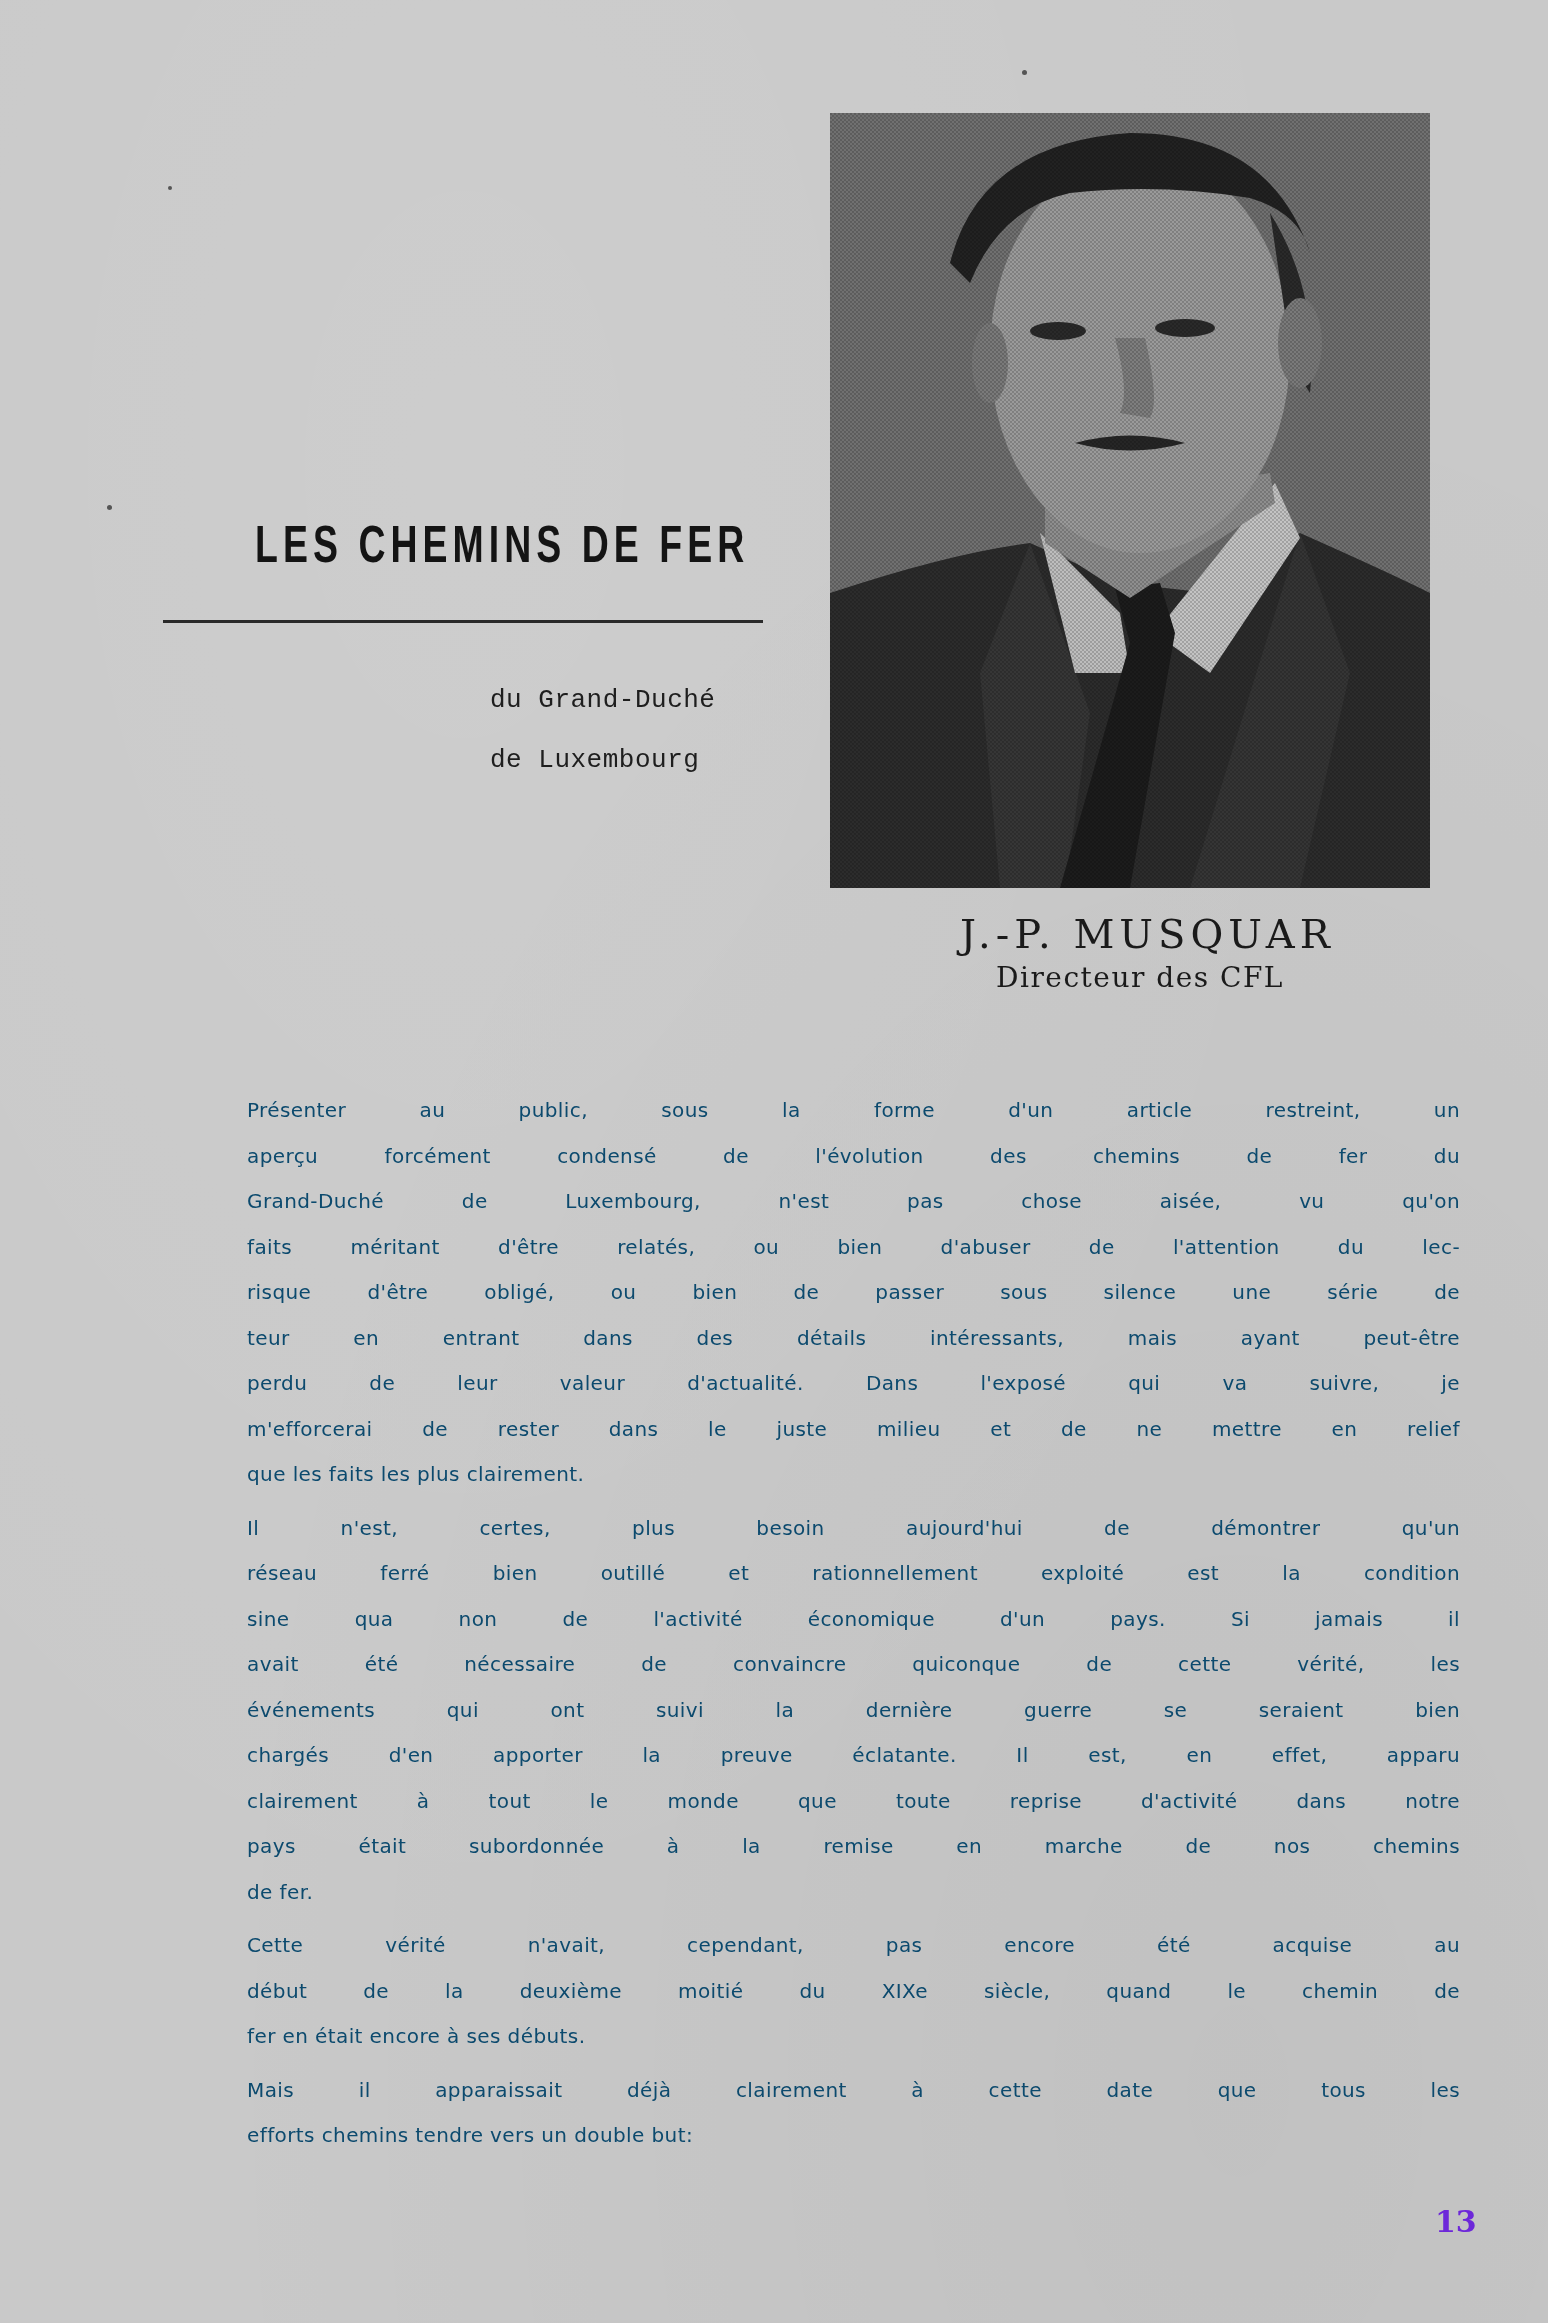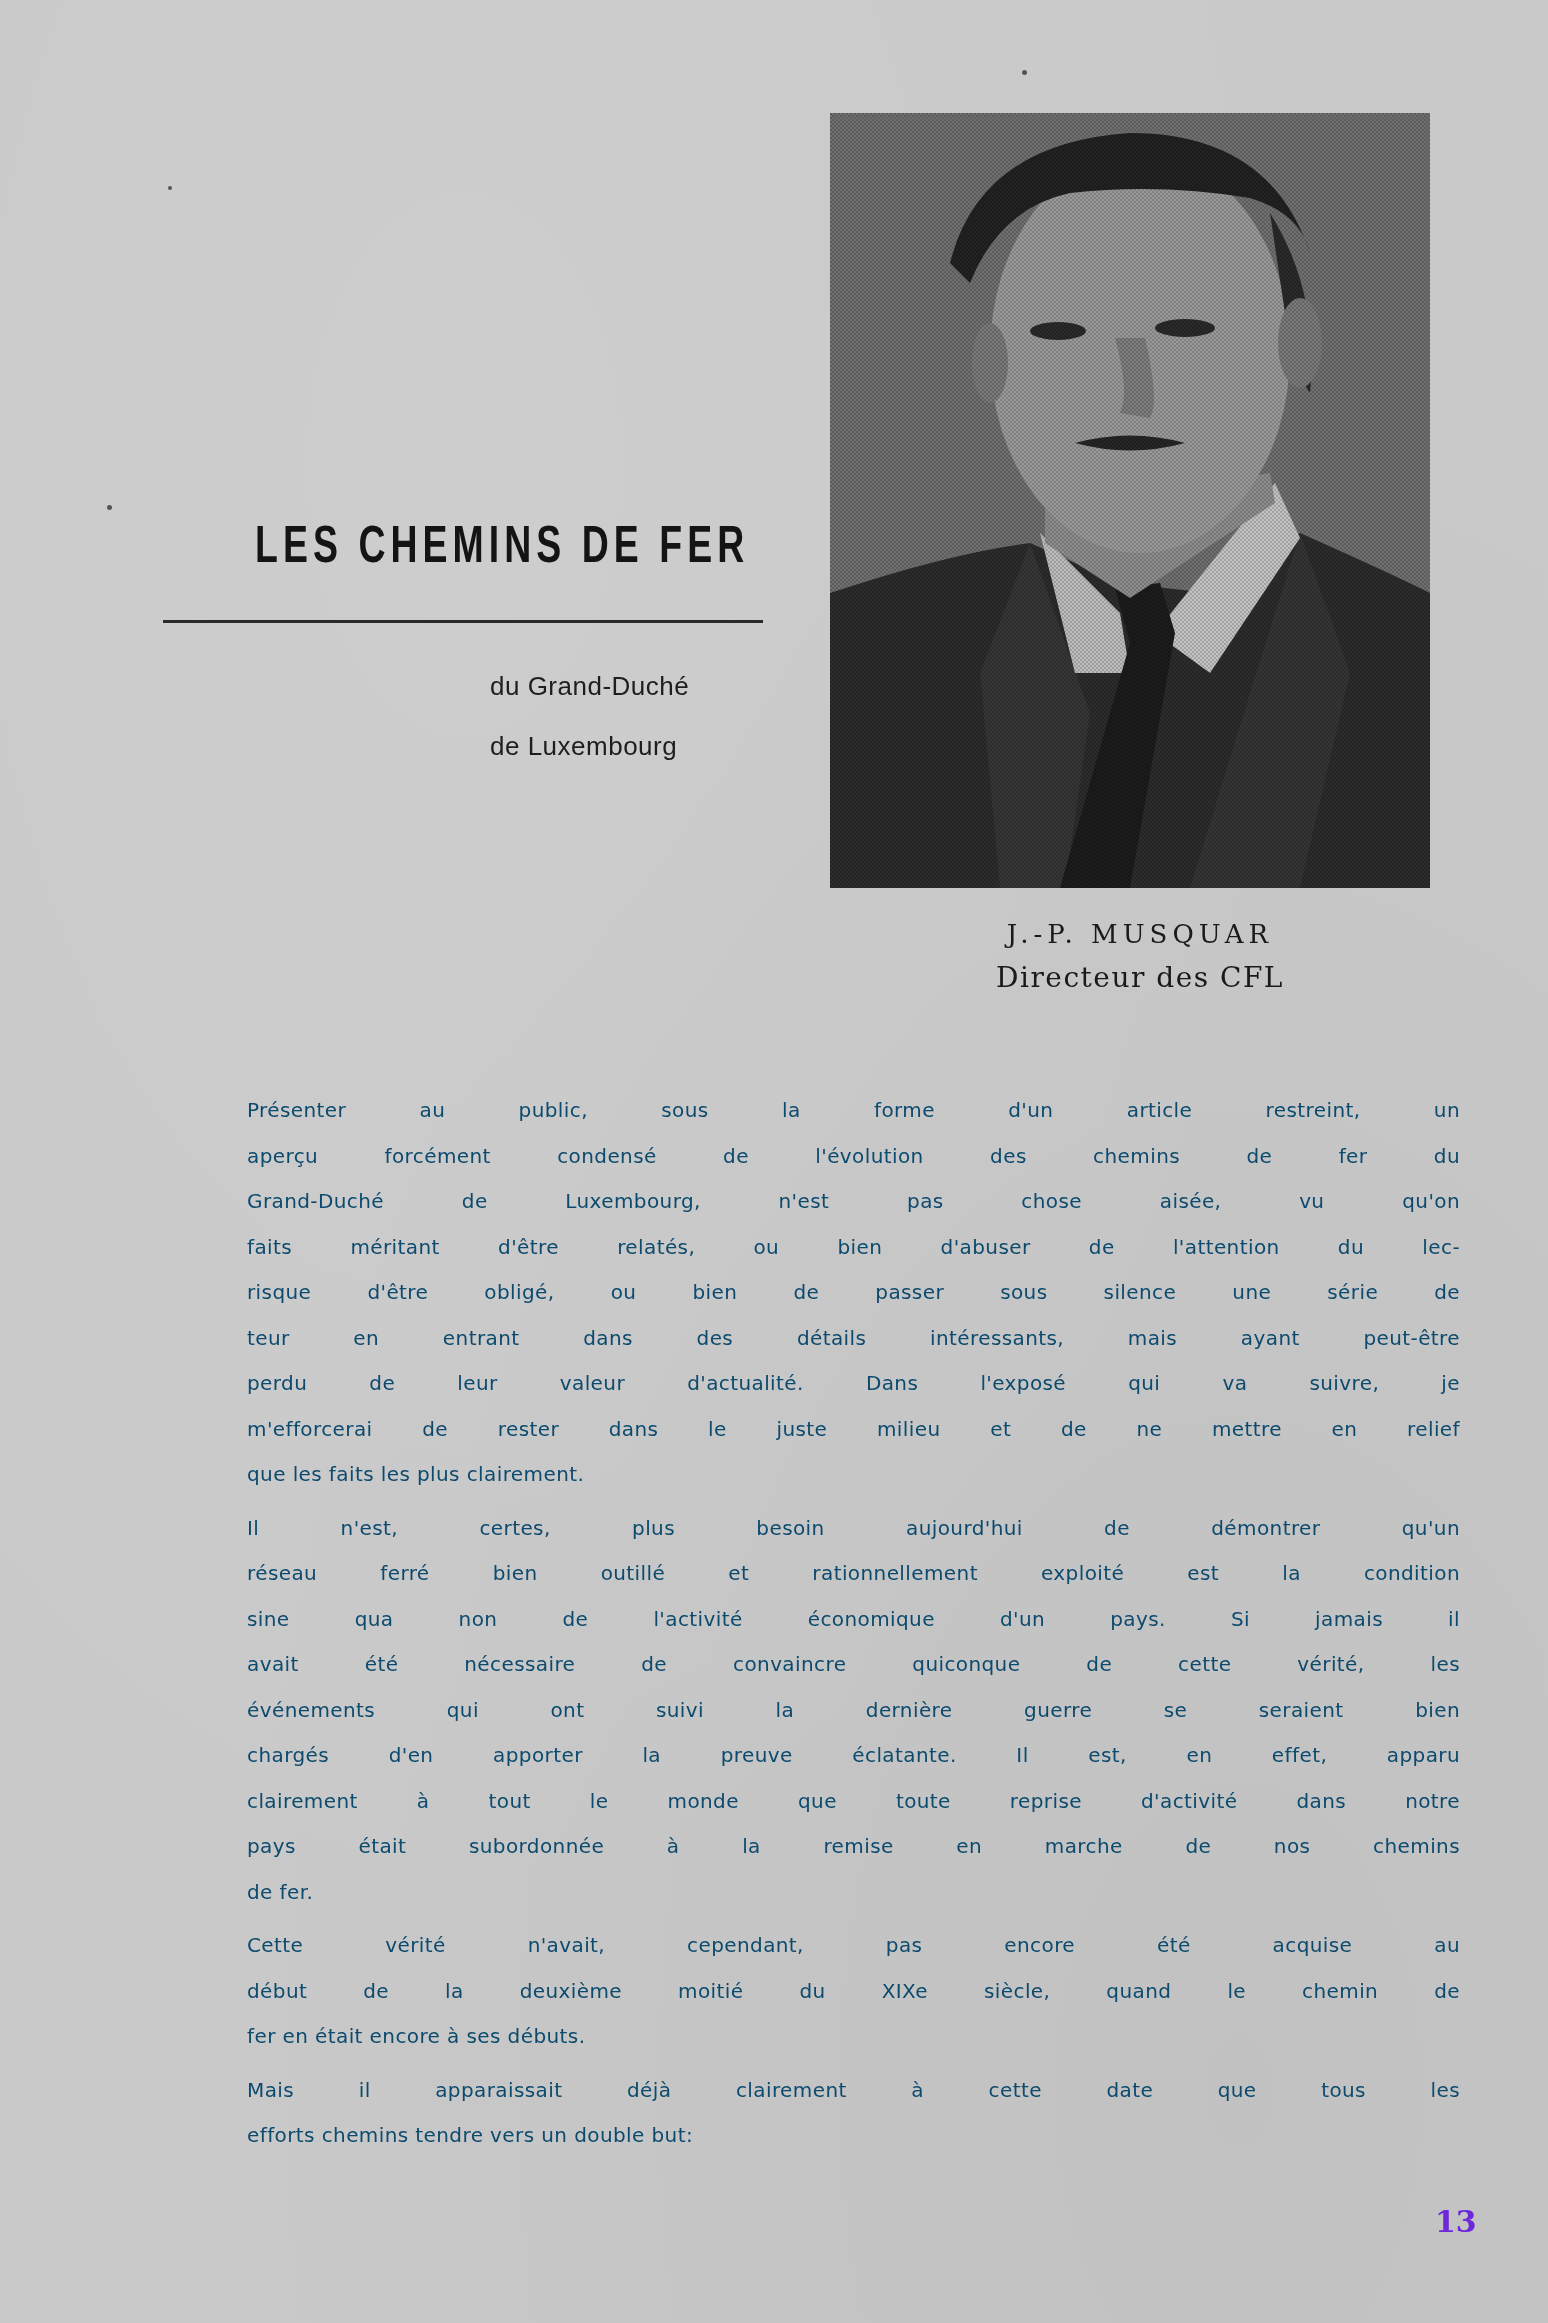--- a/index.html
+++ b/index.html
@@ -19,39 +19,39 @@
     font-family: "Liberation Sans", sans-serif; font-weight: bold;
     font-size: 52px; letter-spacing: 7px; line-height: 64px;
     transform: scaleX(0.72); transform-origin: left top;
     white-space: nowrap; color: #141414;
   }
   .rule {
     position: absolute; left: 163px; top: 620px; width: 600px; height: 0;
     border-top: 3px solid #2a2a2a;
   }
   .subtitle {
-    position: absolute; left: 490px; top: 656px; width: 280px;
-    font-family: Liberation Sans, sans-serif; font-size: 26px; line-height: 60px;
+    position: absolute; left: 490px; top: 670px; width: 280px;
+    font-family: Liberation Mono, monospace; font-size: 26px; line-height: 60px;
     color: #1e1e1e; letter-spacing: 0.5px;
   }
   .subtitle div { white-space: nowrap; }
 
   .photo {
     position: absolute; left: 830px; top: 113px; width: 600px; height: 775px;
     background-color: #5f5f5f;
     background-image: repeating-linear-gradient(45deg, rgba(0,0,0,0.12) 0 2px, rgba(255,255,255,0.05) 2px 4px);
     overflow: hidden;
   }
   .photo svg { width: 100%; height: 100%; display: block; }
 
   .caption {
     position: absolute; left: 960px; top: 912px; width: 360px; text-align: center;
     font-family: "DejaVu Serif", serif; color: #1a1a1a;
   }
-  .caption .name { font-size: 26px; letter-spacing: 5px; line-height: 44px; white-space: nowrap; }
+  .caption .name { font-size: 40px; letter-spacing: 5px; line-height: 44px; white-space: nowrap; }
   .caption .role { font-size: 28px; letter-spacing: 1.5px; line-height: 44px; white-space: nowrap; }
 
   .body {
     position: absolute; left: 170px; top: 1088px; width: 1290px;
     font-family: "DejaVu Sans", sans-serif; font-size: 20px; line-height: 45.5px;
     color: #0c4a6e; text-align: justify; letter-spacing: 0.4px;
   }
   .body p { margin: 0 0 8px 0; text-indent: 77px; }
   .body .line { display: block; text-align: justify; text-align-last: justify; white-space: nowrap; }
   .body .line.last { text-align-last: left; }

